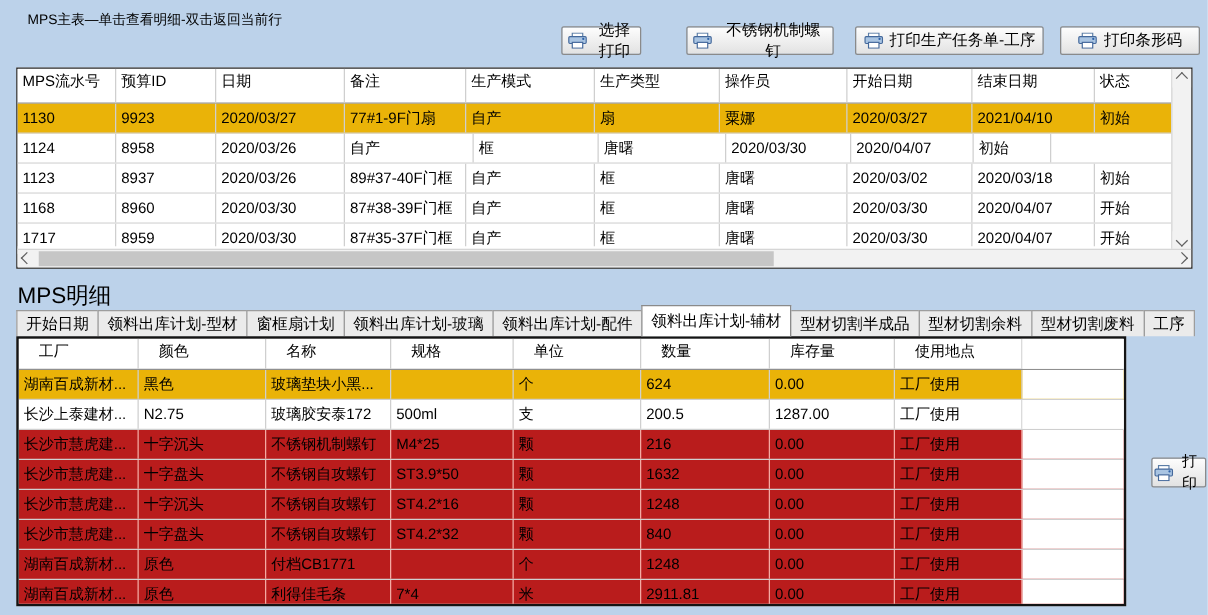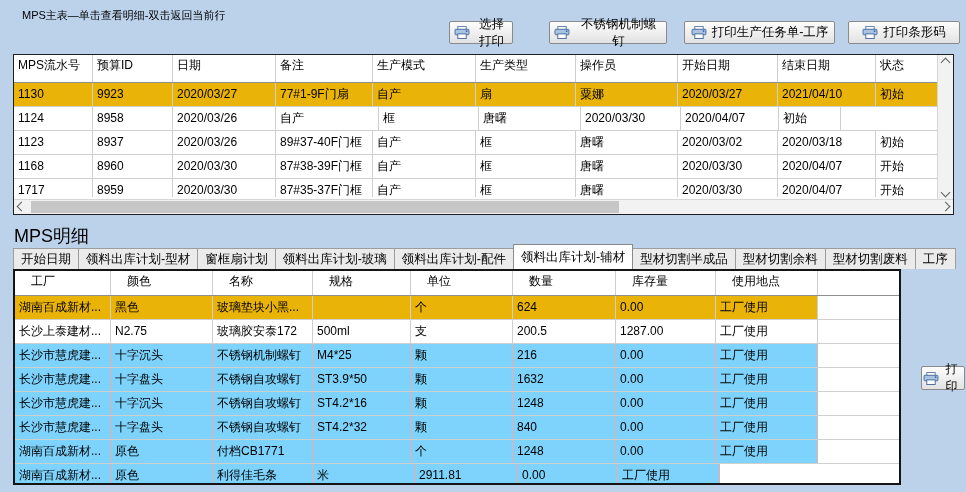--- a/index.html
+++ b/index.html
@@ -24,21 +24,21 @@
   .g-top .row{width:924px}
   .g-top .row.head{height:27px}
   .g-det .row{width:884px}
   .g-det .row.head{height:24px}
   .cell{box-sizing:border-box;border-right:1px solid #cfcfcf;overflow:hidden;white-space:nowrap;
         padding:4px 3px 0 4px;line-height:15px}
   .cell.h{white-space:normal;line-height:13px;padding-top:4px}
   .g-top .cell.h{padding-right:12px}
   .g-det .cell.h{padding-left:16px}
   .row.selected{background:#eab308}
-  .row.alert{background:#7dd3fc}
+  .row.alert{background:#b91c1c}
   .row.alert .cell{border-right-color:#f4a9a2}
   .cell.cf{background:#fff;flex:1;border-right:none}
   
   .g-top .c0{width:79px}.g-top .c1{width:80px}.g-top .c2{width:103px}.g-top .c3{width:97px}
   .g-top .c4{width:103px}.g-top .c5{width:100px}.g-top .c6{width:102px}.g-top .c7{width:100px}
   .g-top .c8{width:98px}.g-top .c9{width:62px}
   
   .g-det .c0{width:96px}.g-det .c1{width:102px}.g-det .c2{width:100px}.g-det .c3{width:98px}
   .g-det .c4{width:102px}.g-det .c5{width:103px}.g-det .c6{width:100px}.g-det .c7{width:102px}
   .partial{position:absolute;left:0;top:142px;width:924px;height:3px;background:#fff}
@@ -303,20 +303,21 @@
           <div class="cell c4">个</div>
           <div class="cell c5">1248</div>
           <div class="cell c6">0.00</div>
           <div class="cell c7">工厂使用</div>
           <div class="cell cf"></div>
         </div>
         <div class="row alert">
           <div class="cell c0">湖南百成新材...</div>
           <div class="cell c1">原色</div>
           <div class="cell c2">利得佳毛条</div>
+          <div class="cell c3">7*4</div>
           <div class="cell c4">米</div>
           <div class="cell c5">2911.81</div>
           <div class="cell c6">0.00</div>
           <div class="cell c7">工厂使用</div>
           <div class="cell cf"></div>
         </div>
       </div>
   </div>
 
   <button class="tool-btn print-btn">

